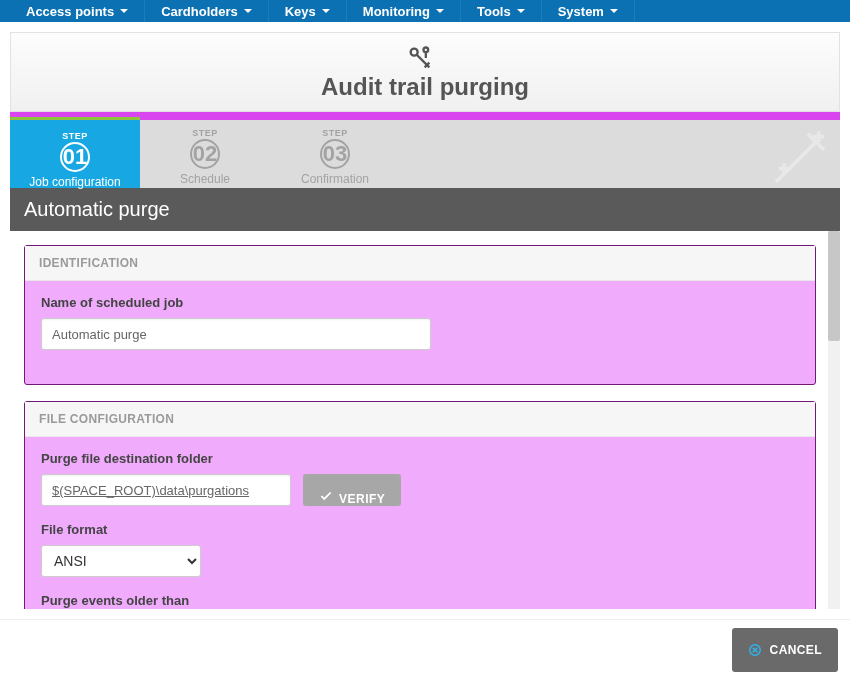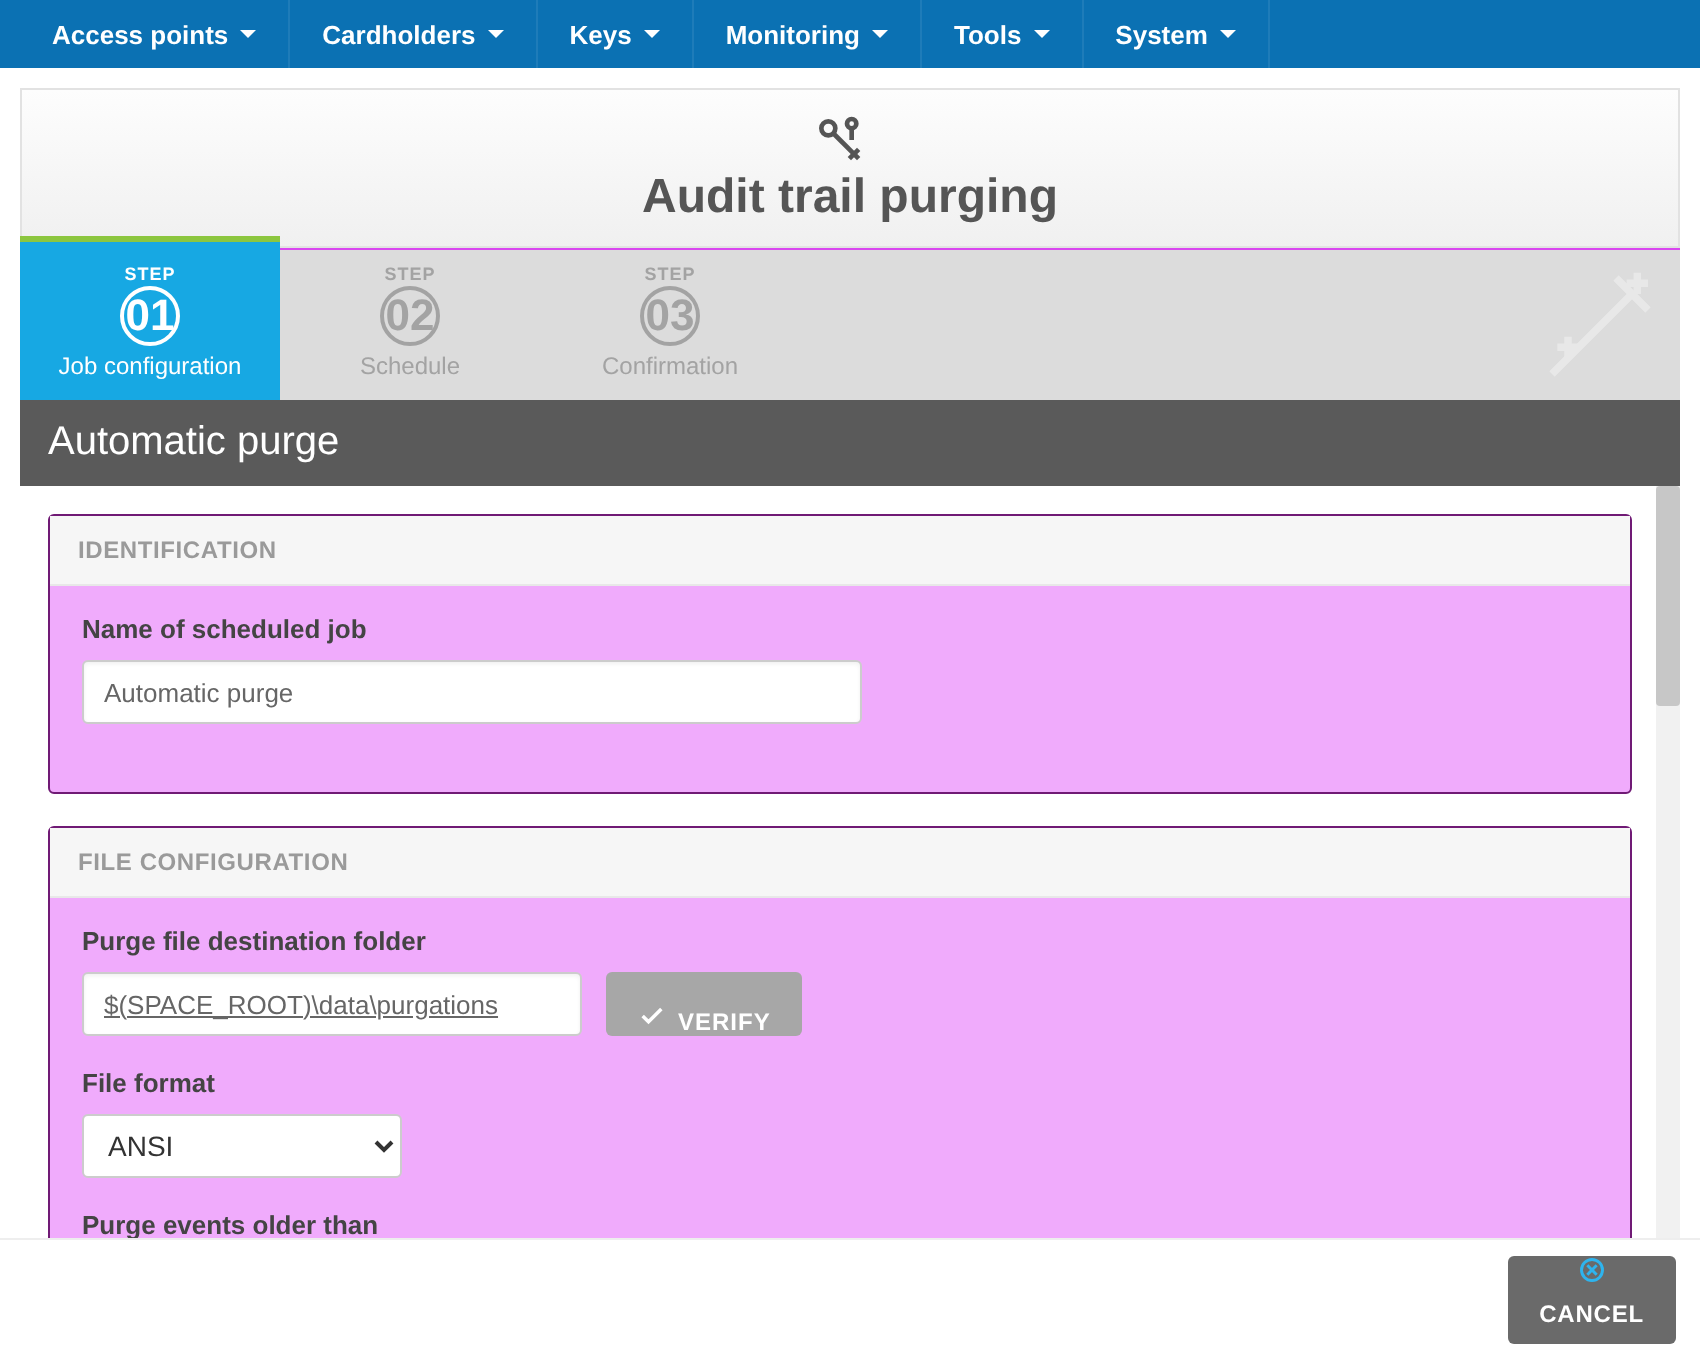--- a/index.html
+++ b/index.html
@@ -1,33 +1,33 @@
 <!DOCTYPE html>
 <html><head>
 <meta charset="utf-8">
 <style>
   * { box-sizing: border-box; margin: 0; padding: 0; font-family: Arial, Helvetica, sans-serif; }
   body { background: #fff; width: 850px; height: 680px; overflow: hidden; position: relative; }
 
   
-  .topnav { background: #0b71b3; height: 34px; display: flex; align-items: stretch; padding: 0 10px; }
+  .topnav { background: #0b71b3; height: 22px; display: flex; align-items: stretch; padding: 0 10px; }
   .topnav-item { color: #fff; font-size: 13px; font-weight: bold; display: flex; align-items: center; padding: 0 16px; cursor: pointer; border-right: 1px solid rgba(255,255,255,0.08); }
   .caret { margin-left: 6px; }
   .caret svg { display: block; }
 
   
   .page { padding: 10px 10px 0 10px; }
 
   
   .titlebar { background: #f1f1f1; background: linear-gradient(#fdfdfd,#f0f0f0); border: 1px solid #e2e2e2; padding: 10px 14px; display: flex; align-items: center; flex-direction: column; }
   .title-icon { width: 30px; height: 30px; margin-right: 10px; color: #555; display:flex; align-items:center; justify-content:center;}
   .title-text { font-size: 24px; color: #555; font-weight: bold; }
 
   
-  .wizard { display: flex; background: #dcdcdc; position: relative; height: 76px; border-top: 1px solid #d946ef; align-items: flex-end; }
+  .wizard { display: flex; background: #dcdcdc; position: relative; height: 76px; border-top: 8px solid #d946ef; }
   .wizard-overlay { position: absolute; right: 8px; top: 6px; opacity: 0.35; }
   .step { width: 130px; text-align: center; padding: 8px 0 10px; color: #a3a3a3; cursor: pointer; }
   .step.active { background: #17a8e3; color: #fff; border-top: 3px solid #8cc63f; margin-top: -3px; padding-top:11px;}
   .step-label { font-size: 9px; letter-spacing: 0.5px; font-weight: bold; }
   .step-num { font-size: 22px; font-weight: bold; margin: 1px 0 3px; border: 2px solid currentColor; border-radius: 50%; width: 30px; height: 30px; line-height: 26px; display: inline-block;}
   .step-title { font-size: 12px; }
 
   
   .section-dark { background: #5a5a5a; color: #fff; padding: 10px 14px; font-size: 20px; }
 
@@ -46,21 +46,21 @@
   .text-input { width: 390px; height: 32px; border: 1px solid #ccc; border-radius: 3px; padding: 0 10px; font-size: 13px; color: #666; box-shadow: inset 0 1px 2px rgba(0,0,0,0.06);}
   .text-input.short { width: 250px; text-decoration: underline; }
   .select { width: 160px; height: 32px; border: 1px solid #ccc; border-radius: 3px; padding: 0 8px; font-size: 14px; color: #333; background:#fff;}
   .row { display: flex; align-items: center; gap: 12px; }
   .field-group { margin-bottom: 16px; }
 
   .btn-verify { background: #a7a7a7; color: #fff; border: none; border-radius: 3px; height: 32px; padding: 0 16px; font-size: 12px; font-weight: bold; letter-spacing: 0.5px; display: inline-flex; align-items: flex-end; gap: 6px; cursor: pointer; }
 
   
   .footer { position: absolute; bottom: 0; left: 0; right: 0; background: #fff; padding: 8px 12px; display: flex; justify-content: flex-end; gap: 8px; border-top: 1px solid #eee;}
-  .btn { border: none; border-radius: 3px; height: 44px; padding: 0 16px; font-size: 12px; font-weight: bold; letter-spacing: 0.4px; display: inline-flex; align-items: center; gap: 8px; cursor: pointer; flex-direction: column; }
+  .btn { border: none; border-radius: 3px; height: 44px; padding: 0 16px; font-size: 12px; font-weight: bold; letter-spacing: 0.4px; display: inline-flex; align-items: center; gap: 8px; cursor: pointer; }
   .btn-cancel { background: #6a6a6a; color: #fff; }
   .btn-next { background: #2eb4ee; color: #fff; }
   .btn-cancel .ico, .btn-next .ico { display:inline-flex; }
 </style>
 </head>
 <body>
 
 <div class="topnav">
   <div class="topnav-item">
     <span>Access points</span>

